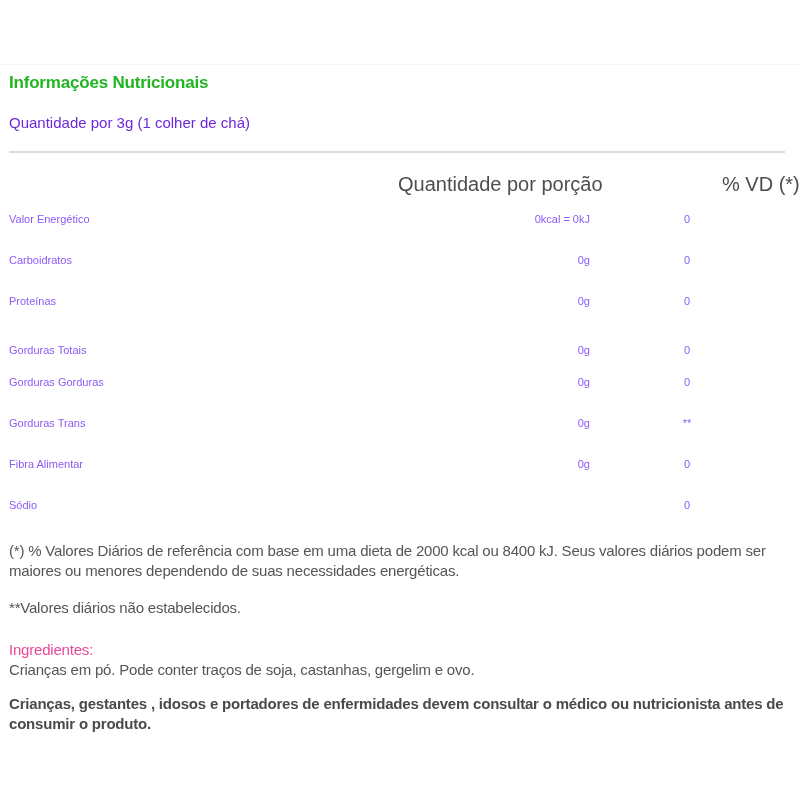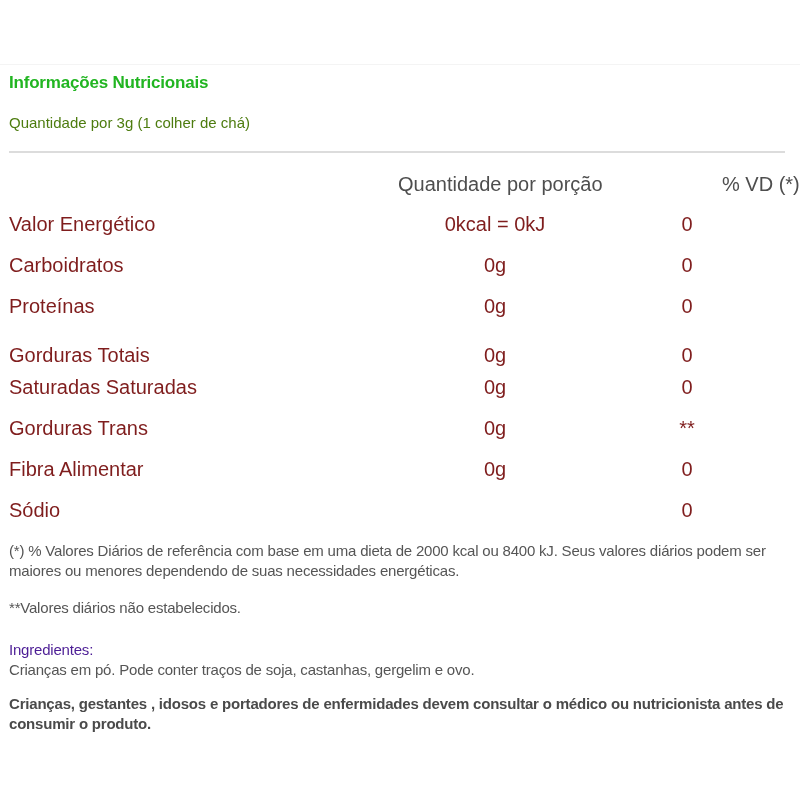--- a/index.html
+++ b/index.html
@@ -27,21 +27,21 @@
       left: 9px; top: 73px;
       font-size: 17px;
       font-weight: bold;
       color: #21b521;
       letter-spacing: -0.2px;
     }
     .subtitle {
       position: absolute;
       left: 9px; top: 114px;
       font-size: 15px;
-      color: #4d7c0f;
+      color: #6d28d9;
     }
     .divider {
       position: absolute;
       left: 9px; top: 151px;
       width: 776px;
       height: 2px;
       background: #dcdcdc;
     }
     .th {
       position: absolute;
@@ -49,33 +49,33 @@
       font-size: 20px;
       color: #4e4e4e;
     }
     .th-qty { left: 398px; }
     .th-vd { left: 722px; }
     .row {
       position: absolute;
       left: 0;
       width: 800px;
       height: 22px;
-      font-size: 20px;
-      color: #7f1d1d;
+      font-size: 11px;
+      color: #8b5cf6;
     }
     .row .name {
       position: absolute;
       left: 9px;
       top: 0;
     }
     .row .amount {
       position: absolute;
       left: 400px;
       width: 190px;
-      text-align: center;
+      text-align: right;
       top: 0;
     }
     .row .vd {
       position: absolute;
       left: 670px;
       width: 34px;
       text-align: center;
       top: 0;
     }
     .note {
@@ -83,21 +83,21 @@
       left: 9px;
       width: 785px;
       font-size: 15px;
       line-height: 20px;
       color: #555555;
       letter-spacing: -0.2px;
     }
     .note1 { top: 541px; }
     .note2 { top: 598px; }
     .ingredients { top: 640px; }
-    .ingredients .label { display: block; font-weight: normal; color: #4c1d95; }
+    .ingredients .label { display: block; font-weight: normal; color: #ec4899; }
     .warning { top: 694px; color: #4a4a4a; font-weight: bold; }
   </style>
 </head>
 <body>
 
 <div class="top-band"></div>
 
 <div class="title">Informações Nutricionais</div>
 <div class="subtitle">Quantidade por 3g (1 colher de chá)</div>
 <div class="divider"></div>
@@ -119,21 +119,21 @@
   <span class="name">Proteínas</span>
   <span class="amount">0g</span>
   <span class="vd">0</span>
 </div>
 <div class="row" style="top:344px">
   <span class="name">Gorduras Totais</span>
   <span class="amount">0g</span>
   <span class="vd">0</span>
 </div>
 <div class="row" style="top:376px">
-  <span class="name">Saturadas Saturadas</span>
+  <span class="name">Gorduras Gorduras</span>
   <span class="amount">0g</span>
   <span class="vd">0</span>
 </div>
 <div class="row" style="top:417px">
   <span class="name">Gorduras Trans</span>
   <span class="amount">0g</span>
   <span class="vd">**</span>
 </div>
 <div class="row" style="top:458px">
   <span class="name">Fibra Alimentar</span>

